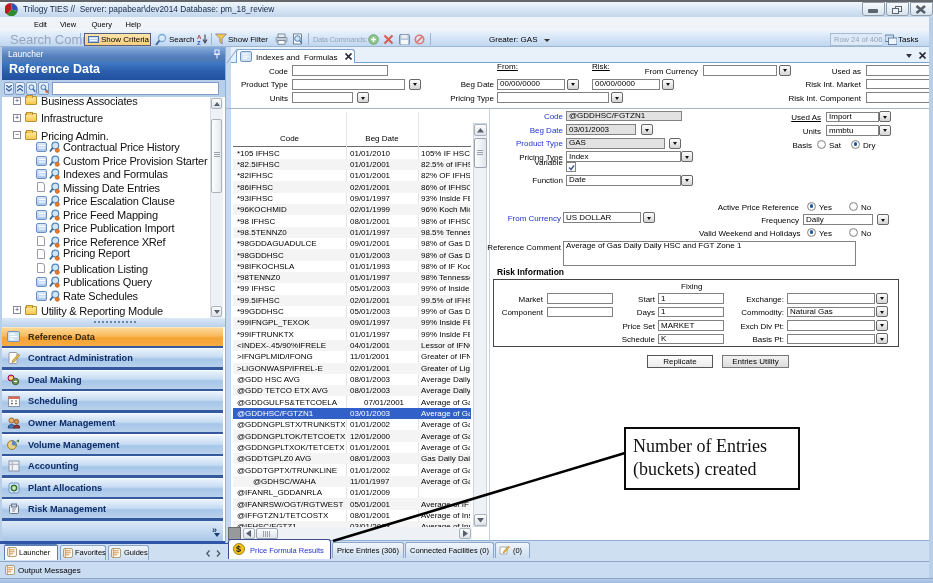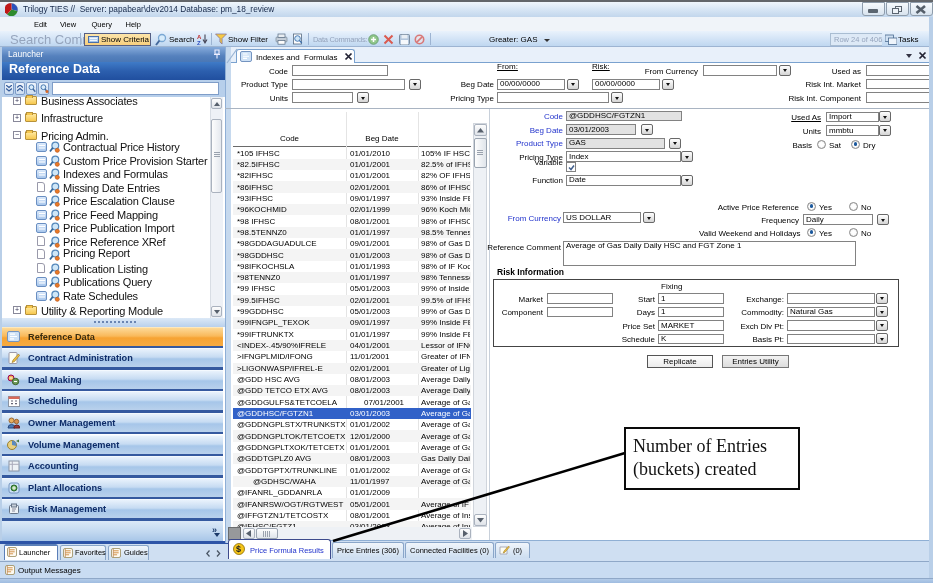--- a/index.html
+++ b/index.html
@@ -598,21 +598,21 @@
 <div class="lbl" style="left:819px;top:228.5px">Yes</div>
 <div class="rad" style="left:849px;top:227.5px"></div>
 <div class="lbl" style="left:861px;top:228.5px">No</div>
 <div class="rl blu" style="left:461px;top:213.5px;width:100px">From Currency</div>
 <div class="inp" style="left:563px;top:212px;width:78px;height:11px">US DOLLAR</div>
 <div class="dd" style="left:643px;top:212px"></div>
 <div class="rl" style="left:461px;top:243px;width:100px">Reference Comment</div>
 <div class="inp" style="left:563px;top:240.5px;width:293px;height:25px">Average of Gas Daily Daily HSC and FGT Zone 1</div>
 <div class="lbl" style="left:497px;top:267.5px;font-weight:bold;font-size:8.5px">Risk Information</div>
 <div class="a" style="left:493px;top:279px;width:406px;height:68px;border:1.2px solid #444;background:#fff"></div>
-<div class="lbl" style="left:661px;top:282px;">Fixing</div>
+<div class="lbl" style="left:681px;top:282px;">Fixing</div>
 <div class="rl" style="left:443px;top:294.5px;width:100px">Market</div>
 <div class="inp" style="left:547px;top:293px;width:66px;height:10.5px"></div>
 <div class="rl" style="left:443px;top:308px;width:100px">Component</div>
 <div class="inp" style="left:547px;top:306.5px;width:66px;height:10.5px"></div>
 <div class="rl" style="left:555px;top:294.5px;width:100px">Start</div>
 <div class="inp" style="left:658px;top:293px;width:66px;height:10.5px">1</div>
 <div class="rl" style="left:555px;top:308px;width:100px">Days</div>
 <div class="inp" style="left:658px;top:306.5px;width:66px;height:10.5px">1</div>
 <div class="rl" style="left:555px;top:321.5px;width:100px">Price Set</div>
 <div class="inp" style="left:658px;top:320px;width:66px;height:10.5px">MARKET</div>

